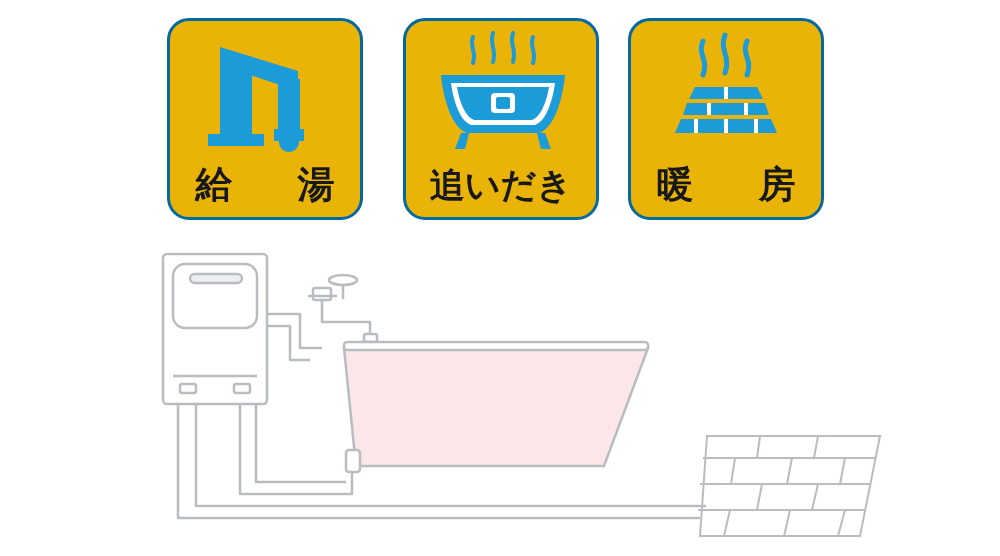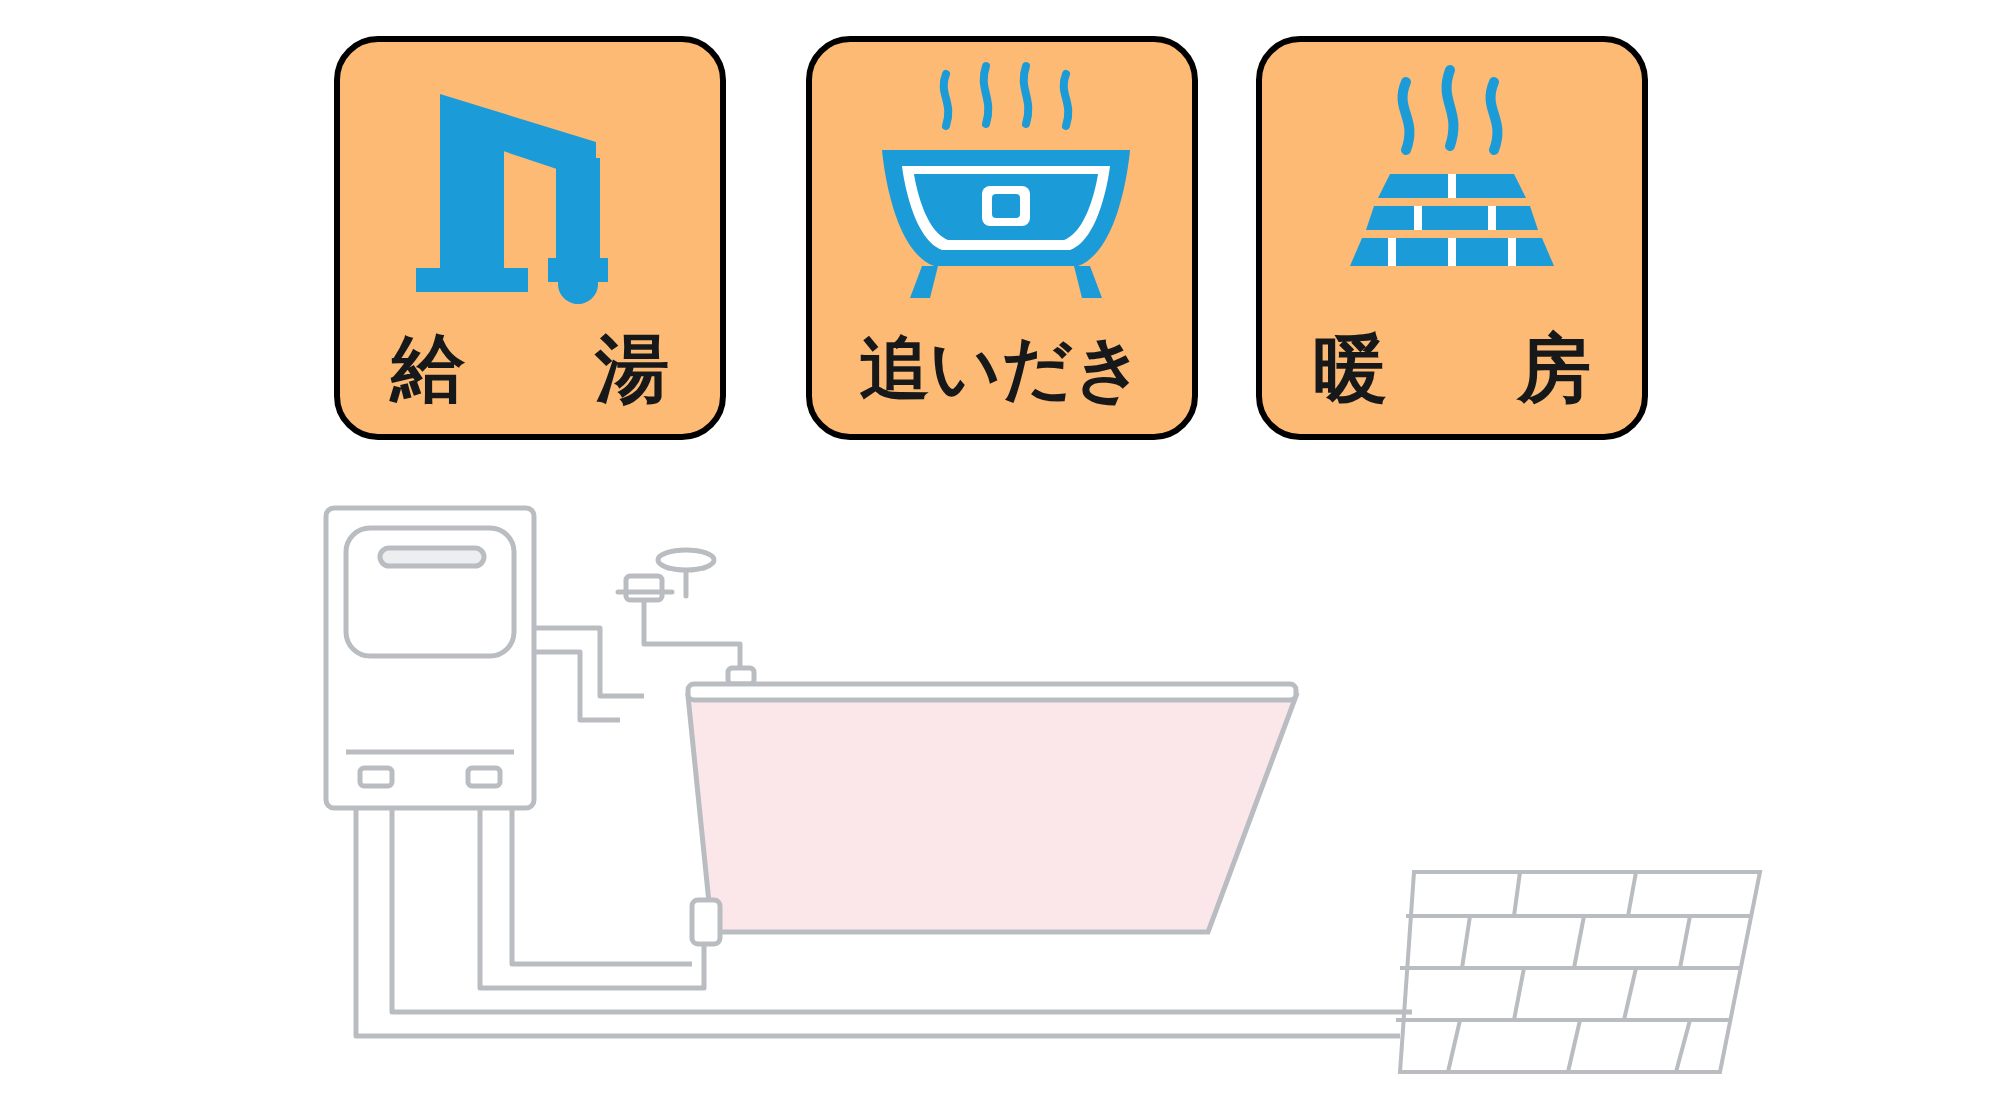--- a/index.html
+++ b/index.html
@@ -25,23 +25,23 @@
     left: 0;
     top: 0;
     width: 1000px;
     height: 236px;
   }
   .card {
     position: absolute;
     top: 18px;
     width: 196px;
     height: 202px;
-    border: 3px solid #000000;
+    border: 3px solid #0369a1;
     border-radius: 22px;
-    background: #fdba74;
+    background: #eab308;
     box-sizing: border-box;
   }
   .card-1 { left: 167px; }
   .card-2 { left: 403px; }
   .card-3 { left: 628px; }
   .card-icon {
     position: absolute;
     left: 0;
     top: 8px;
     width: 100%;

